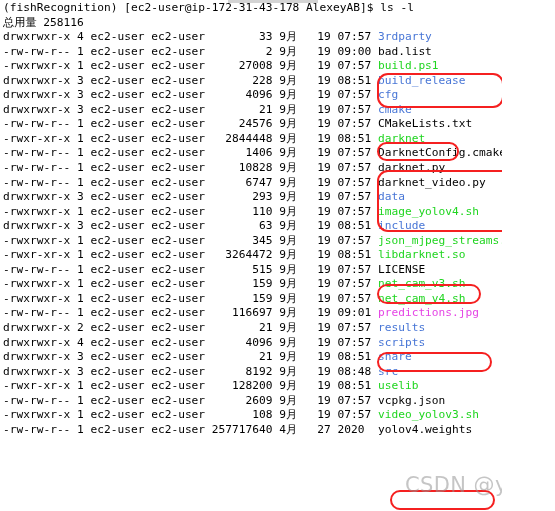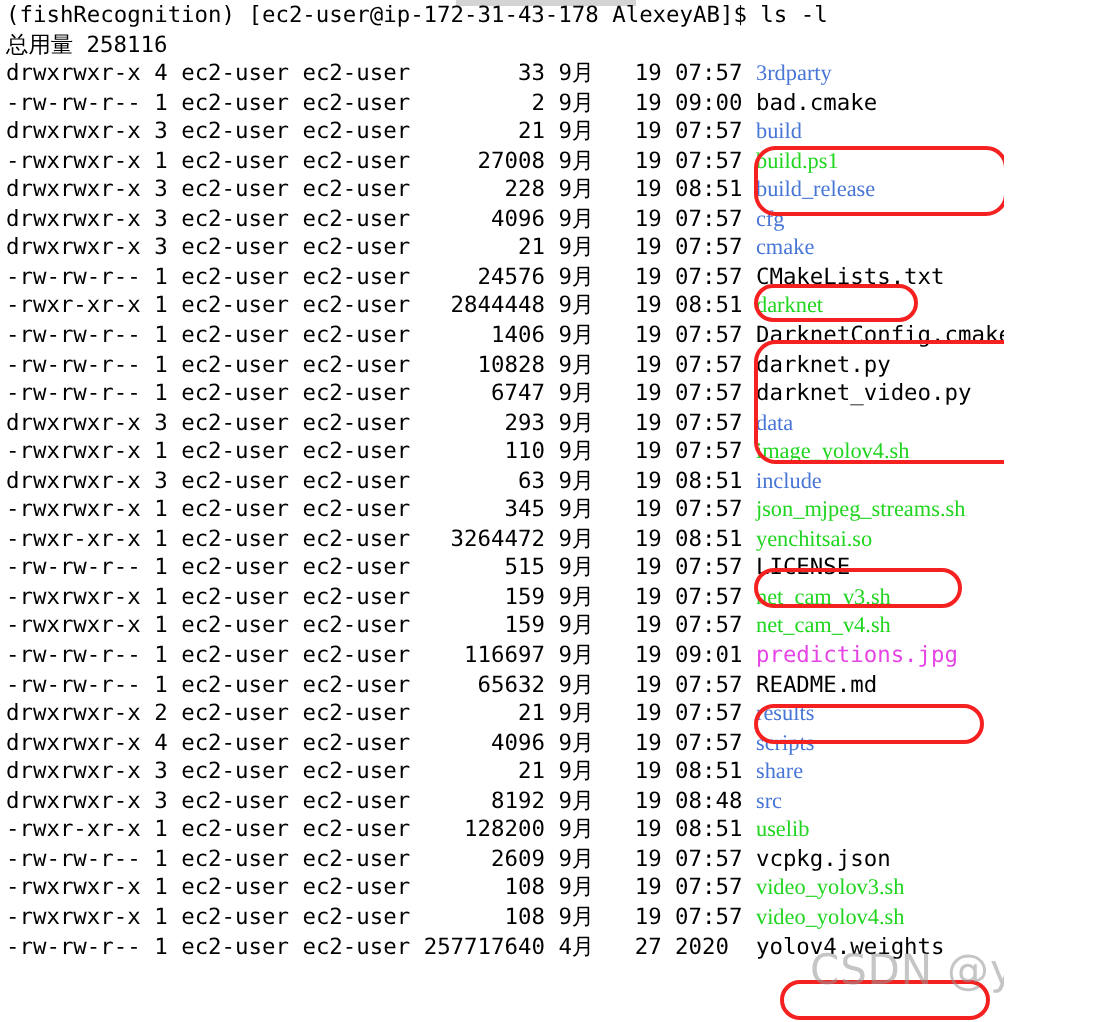--- a/index.html
+++ b/index.html
@@ -55,22 +55,22 @@
   .prompt-line { color: #000000; }
 
   
   .row { white-space: pre; }
 
   .perm, .links, .owner, .group, .size, .month, .day, .time {
     color: #000000;
   }
 
   .fname { }
-  .fname.dir   { color: #4876d6; font-family: Liberation Serif, serif; }
-  .fname.exec  { color: #21d521; font-family: Liberation Serif, serif; }
+  .fname.dir   { color: #4876d6; }
+  .fname.exec  { color: #21d521; }
   .fname.img   { color: #e545e5; }
   .fname.plain { color: #000000; }
 
   
   .anno {
     position: absolute;
     border: 2.4px solid #f52020;
     border-radius: 11px;
     pointer-events: none;
     box-sizing: border-box;
@@ -91,49 +91,46 @@
 
 <div id="terminal">
 
   <div class="scroll-nub"></div>
 
   <div class="term-lines">
     <div class="line prompt-line">(fishRecognition) [ec2-user@ip-172-31-43-178 AlexeyAB]$ ls -l</div>
     <div class="line">总用量 258116</div>
     <div id="rows">
         <div class="line row"><span class="perm">drwxrwxr-x </span><span class="links">4 </span><span class="owner">ec2-user </span><span class="group">ec2-user </span><span class="size">       33 </span><span class="month">9月</span><span class="day">   19 </span><span class="time">07:57 </span><span class="fname dir">3rdparty</span></div>
-        <div class="line row"><span class="perm">-rw-rw-r-- </span><span class="links">1 </span><span class="owner">ec2-user </span><span class="group">ec2-user </span><span class="size">        2 </span><span class="month">9月</span><span class="day">   19 </span><span class="time">09:00 </span><span class="fname plain">bad.cmake</span></div>
-        <div class="line row"><span class="perm">drwxrwxr-x </span><span class="links">3 </span><span class="owner">ec2-user </span><span class="group">ec2-user </span><span class="size">       21 </span><span class="month">9月</span><span class="day">   19 </span><span class="time">07:57 </span><span class="fname dir">build</span></div>
+        <div class="line row"><span class="perm">-rw-rw-r-- </span><span class="links">1 </span><span class="owner">ec2-user </span><span class="group">ec2-user </span><span class="size">        2 </span><span class="month">9月</span><span class="day">   19 </span><span class="time">09:00 </span><span class="fname plain">bad.list</span></div>
         <div class="line row"><span class="perm">-rwxrwxr-x </span><span class="links">1 </span><span class="owner">ec2-user </span><span class="group">ec2-user </span><span class="size">    27008 </span><span class="month">9月</span><span class="day">   19 </span><span class="time">07:57 </span><span class="fname exec">build.ps1</span></div>
         <div class="line row"><span class="perm">drwxrwxr-x </span><span class="links">3 </span><span class="owner">ec2-user </span><span class="group">ec2-user </span><span class="size">      228 </span><span class="month">9月</span><span class="day">   19 </span><span class="time">08:51 </span><span class="fname dir">build_release</span></div>
         <div class="line row"><span class="perm">drwxrwxr-x </span><span class="links">3 </span><span class="owner">ec2-user </span><span class="group">ec2-user </span><span class="size">     4096 </span><span class="month">9月</span><span class="day">   19 </span><span class="time">07:57 </span><span class="fname dir">cfg</span></div>
         <div class="line row"><span class="perm">drwxrwxr-x </span><span class="links">3 </span><span class="owner">ec2-user </span><span class="group">ec2-user </span><span class="size">       21 </span><span class="month">9月</span><span class="day">   19 </span><span class="time">07:57 </span><span class="fname dir">cmake</span></div>
         <div class="line row"><span class="perm">-rw-rw-r-- </span><span class="links">1 </span><span class="owner">ec2-user </span><span class="group">ec2-user </span><span class="size">    24576 </span><span class="month">9月</span><span class="day">   19 </span><span class="time">07:57 </span><span class="fname plain">CMakeLists.txt</span></div>
         <div class="line row"><span class="perm">-rwxr-xr-x </span><span class="links">1 </span><span class="owner">ec2-user </span><span class="group">ec2-user </span><span class="size">  2844448 </span><span class="month">9月</span><span class="day">   19 </span><span class="time">08:51 </span><span class="fname exec">darknet</span></div>
         <div class="line row"><span class="perm">-rw-rw-r-- </span><span class="links">1 </span><span class="owner">ec2-user </span><span class="group">ec2-user </span><span class="size">     1406 </span><span class="month">9月</span><span class="day">   19 </span><span class="time">07:57 </span><span class="fname plain">DarknetConfig.cmake.in</span></div>
         <div class="line row"><span class="perm">-rw-rw-r-- </span><span class="links">1 </span><span class="owner">ec2-user </span><span class="group">ec2-user </span><span class="size">    10828 </span><span class="month">9月</span><span class="day">   19 </span><span class="time">07:57 </span><span class="fname plain">darknet.py</span></div>
         <div class="line row"><span class="perm">-rw-rw-r-- </span><span class="links">1 </span><span class="owner">ec2-user </span><span class="group">ec2-user </span><span class="size">     6747 </span><span class="month">9月</span><span class="day">   19 </span><span class="time">07:57 </span><span class="fname plain">darknet_video.py</span></div>
         <div class="line row"><span class="perm">drwxrwxr-x </span><span class="links">3 </span><span class="owner">ec2-user </span><span class="group">ec2-user </span><span class="size">      293 </span><span class="month">9月</span><span class="day">   19 </span><span class="time">07:57 </span><span class="fname dir">data</span></div>
         <div class="line row"><span class="perm">-rwxrwxr-x </span><span class="links">1 </span><span class="owner">ec2-user </span><span class="group">ec2-user </span><span class="size">      110 </span><span class="month">9月</span><span class="day">   19 </span><span class="time">07:57 </span><span class="fname exec">image_yolov4.sh</span></div>
         <div class="line row"><span class="perm">drwxrwxr-x </span><span class="links">3 </span><span class="owner">ec2-user </span><span class="group">ec2-user </span><span class="size">       63 </span><span class="month">9月</span><span class="day">   19 </span><span class="time">08:51 </span><span class="fname dir">include</span></div>
         <div class="line row"><span class="perm">-rwxrwxr-x </span><span class="links">1 </span><span class="owner">ec2-user </span><span class="group">ec2-user </span><span class="size">      345 </span><span class="month">9月</span><span class="day">   19 </span><span class="time">07:57 </span><span class="fname exec">json_mjpeg_streams.sh</span></div>
-        <div class="line row"><span class="perm">-rwxr-xr-x </span><span class="links">1 </span><span class="owner">ec2-user </span><span class="group">ec2-user </span><span class="size">  3264472 </span><span class="month">9月</span><span class="day">   19 </span><span class="time">08:51 </span><span class="fname exec">yenchitsai.so</span></div>
+        <div class="line row"><span class="perm">-rwxr-xr-x </span><span class="links">1 </span><span class="owner">ec2-user </span><span class="group">ec2-user </span><span class="size">  3264472 </span><span class="month">9月</span><span class="day">   19 </span><span class="time">08:51 </span><span class="fname exec">libdarknet.so</span></div>
         <div class="line row"><span class="perm">-rw-rw-r-- </span><span class="links">1 </span><span class="owner">ec2-user </span><span class="group">ec2-user </span><span class="size">      515 </span><span class="month">9月</span><span class="day">   19 </span><span class="time">07:57 </span><span class="fname plain">LICENSE</span></div>
         <div class="line row"><span class="perm">-rwxrwxr-x </span><span class="links">1 </span><span class="owner">ec2-user </span><span class="group">ec2-user </span><span class="size">      159 </span><span class="month">9月</span><span class="day">   19 </span><span class="time">07:57 </span><span class="fname exec">net_cam_v3.sh</span></div>
         <div class="line row"><span class="perm">-rwxrwxr-x </span><span class="links">1 </span><span class="owner">ec2-user </span><span class="group">ec2-user </span><span class="size">      159 </span><span class="month">9月</span><span class="day">   19 </span><span class="time">07:57 </span><span class="fname exec">net_cam_v4.sh</span></div>
         <div class="line row"><span class="perm">-rw-rw-r-- </span><span class="links">1 </span><span class="owner">ec2-user </span><span class="group">ec2-user </span><span class="size">   116697 </span><span class="month">9月</span><span class="day">   19 </span><span class="time">09:01 </span><span class="fname img">predictions.jpg</span></div>
-        <div class="line row"><span class="perm">-rw-rw-r-- </span><span class="links">1 </span><span class="owner">ec2-user </span><span class="group">ec2-user </span><span class="size">    65632 </span><span class="month">9月</span><span class="day">   19 </span><span class="time">07:57 </span><span class="fname plain">README.md</span></div>
         <div class="line row"><span class="perm">drwxrwxr-x </span><span class="links">2 </span><span class="owner">ec2-user </span><span class="group">ec2-user </span><span class="size">       21 </span><span class="month">9月</span><span class="day">   19 </span><span class="time">07:57 </span><span class="fname dir">results</span></div>
         <div class="line row"><span class="perm">drwxrwxr-x </span><span class="links">4 </span><span class="owner">ec2-user </span><span class="group">ec2-user </span><span class="size">     4096 </span><span class="month">9月</span><span class="day">   19 </span><span class="time">07:57 </span><span class="fname dir">scripts</span></div>
         <div class="line row"><span class="perm">drwxrwxr-x </span><span class="links">3 </span><span class="owner">ec2-user </span><span class="group">ec2-user </span><span class="size">       21 </span><span class="month">9月</span><span class="day">   19 </span><span class="time">08:51 </span><span class="fname dir">share</span></div>
         <div class="line row"><span class="perm">drwxrwxr-x </span><span class="links">3 </span><span class="owner">ec2-user </span><span class="group">ec2-user </span><span class="size">     8192 </span><span class="month">9月</span><span class="day">   19 </span><span class="time">08:48 </span><span class="fname dir">src</span></div>
         <div class="line row"><span class="perm">-rwxr-xr-x </span><span class="links">1 </span><span class="owner">ec2-user </span><span class="group">ec2-user </span><span class="size">   128200 </span><span class="month">9月</span><span class="day">   19 </span><span class="time">08:51 </span><span class="fname exec">uselib</span></div>
         <div class="line row"><span class="perm">-rw-rw-r-- </span><span class="links">1 </span><span class="owner">ec2-user </span><span class="group">ec2-user </span><span class="size">     2609 </span><span class="month">9月</span><span class="day">   19 </span><span class="time">07:57 </span><span class="fname plain">vcpkg.json</span></div>
         <div class="line row"><span class="perm">-rwxrwxr-x </span><span class="links">1 </span><span class="owner">ec2-user </span><span class="group">ec2-user </span><span class="size">      108 </span><span class="month">9月</span><span class="day">   19 </span><span class="time">07:57 </span><span class="fname exec">video_yolov3.sh</span></div>
-        <div class="line row"><span class="perm">-rwxrwxr-x </span><span class="links">1 </span><span class="owner">ec2-user </span><span class="group">ec2-user </span><span class="size">      108 </span><span class="month">9月</span><span class="day">   19 </span><span class="time">07:57 </span><span class="fname exec">video_yolov4.sh</span></div>
         <div class="line row"><span class="perm">-rw-rw-r-- </span><span class="links">1 </span><span class="owner">ec2-user </span><span class="group">ec2-user </span><span class="size">257717640 </span><span class="month">4月</span><span class="day">   27 </span><span class="time">2020  </span><span class="fname plain">yolov4.weights</span></div>
       </div>
   </div>
 
   <div id="annos">
       <div class="anno" style="left: 377px; top: 73px; width: 127px; height: 35px;"></div>
       <div class="anno" style="left: 377px; top: 142px; width: 82px; height: 19px;"></div>
       <div class="anno" style="left: 377px; top: 170px; width: 135px; height: 62px;"></div>
       <div class="anno" style="left: 377px; top: 284px; width: 104px; height: 20px;"></div>
       <div class="anno" style="left: 377px; top: 352px; width: 115px; height: 20px;"></div>

